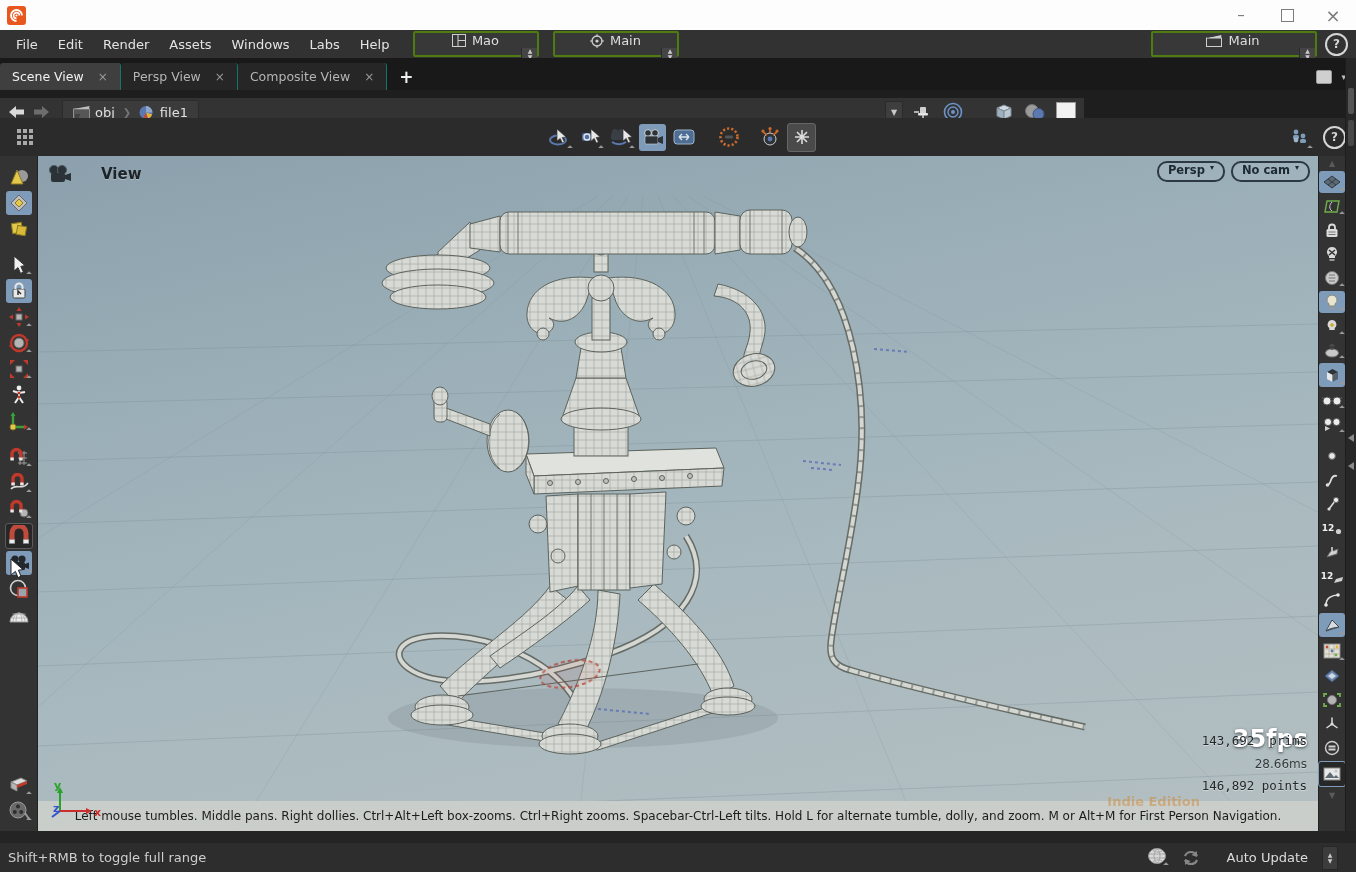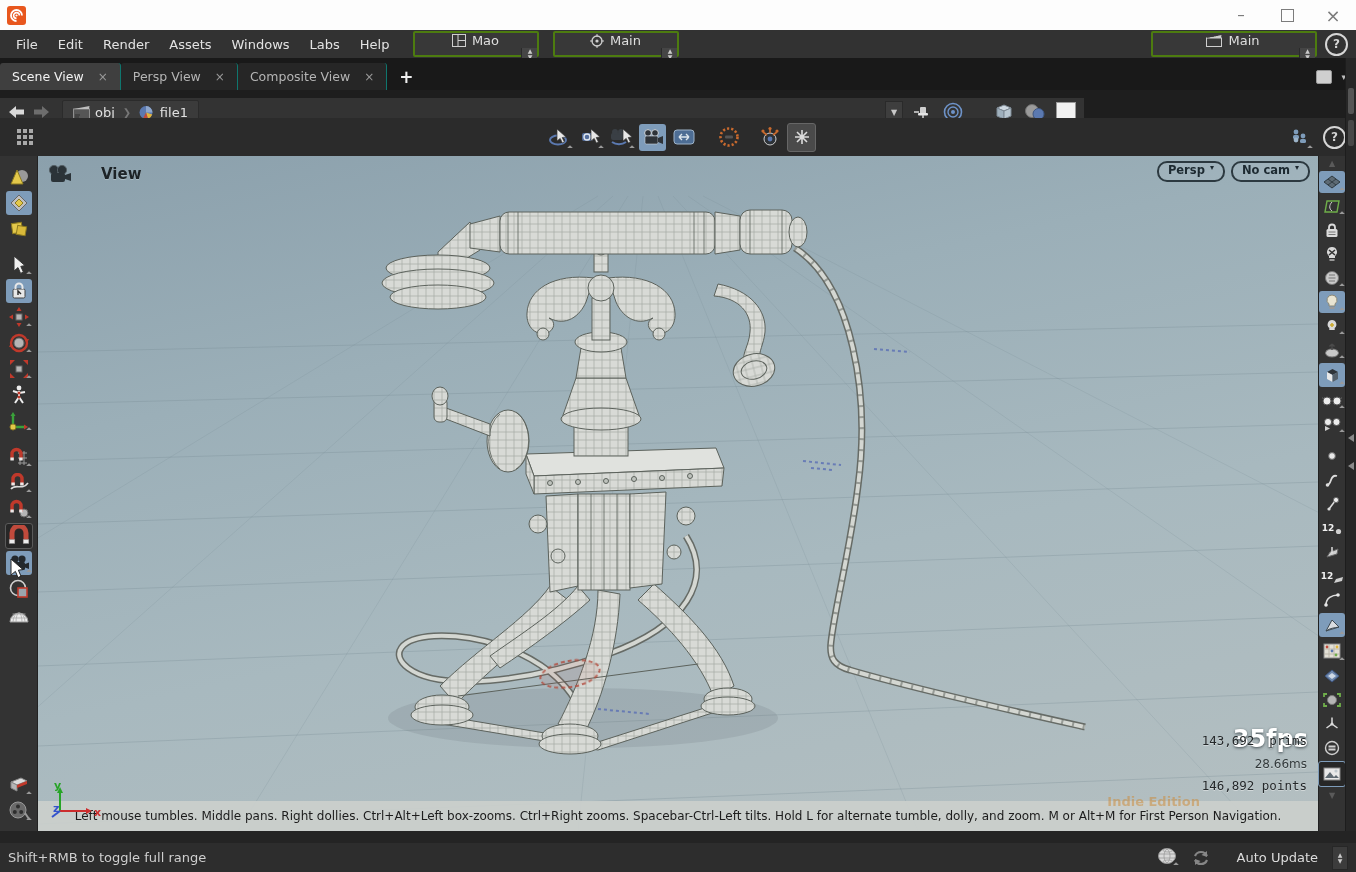--- a/index.html
+++ b/index.html
@@ -77,21 +77,21 @@
   .helpband span{color:#1c1c1c;font-size:12px;}
   .stat-fps{right:10px;bottom:78px;color:#fff;font-size:24px;font-weight:bold;text-shadow:0 1px 3px rgba(40,50,55,.8);}
   .stat-ms{right:11px;bottom:60px;color:#333a3c;font-size:12px;text-shadow:0 1px 0 rgba(255,255,255,.35);}
   .stat-mono{right:11px;bottom:8px;text-align:right;color:#24282a;font-size:12.5px;line-height:15px;
              font-family:"DejaVu Sans Mono","Liberation Mono",monospace;white-space:pre;text-shadow:0 1px 0 rgba(255,255,255,.4);}
   .watermark{right:118px;bottom:22px;color:#cc8833;opacity:.5;font-size:13px;font-weight:bold;}
   
   .gapbar{left:0;top:831px;width:1356px;height:12px;background:#242424;}
   .statusbar{left:0;top:843px;width:1356px;height:29px;background:#2d2d2d;display:flex;align-items:center;color:#cfcfcf;font-size:13px;}
   .statusbar .msg{padding-left:8px;}
-  .status-right{margin-left:auto;display:flex;align-items:center;gap:12px;padding-right:8px;}
+  .status-right{margin-left:auto;display:flex;align-items:center;gap:12px;padding-right:18px;}
   .au-spin{width:14px;height:22px;background:#3c3c3c;border:1px solid #272727;display:flex;flex-direction:column;
            align-items:center;justify-content:center;color:#c9c9c9;font-size:6px;line-height:6px;}
   .tiny-caret{position:absolute;right:1px;bottom:1px;width:0;height:0;border-left:4px solid transparent;border-top:4px solid #9a9a9a;transform:rotate(-45deg);}
 </style>
 </head>
 <body>
 
 <div class="app">
 
   <div class="abs titlebar">

